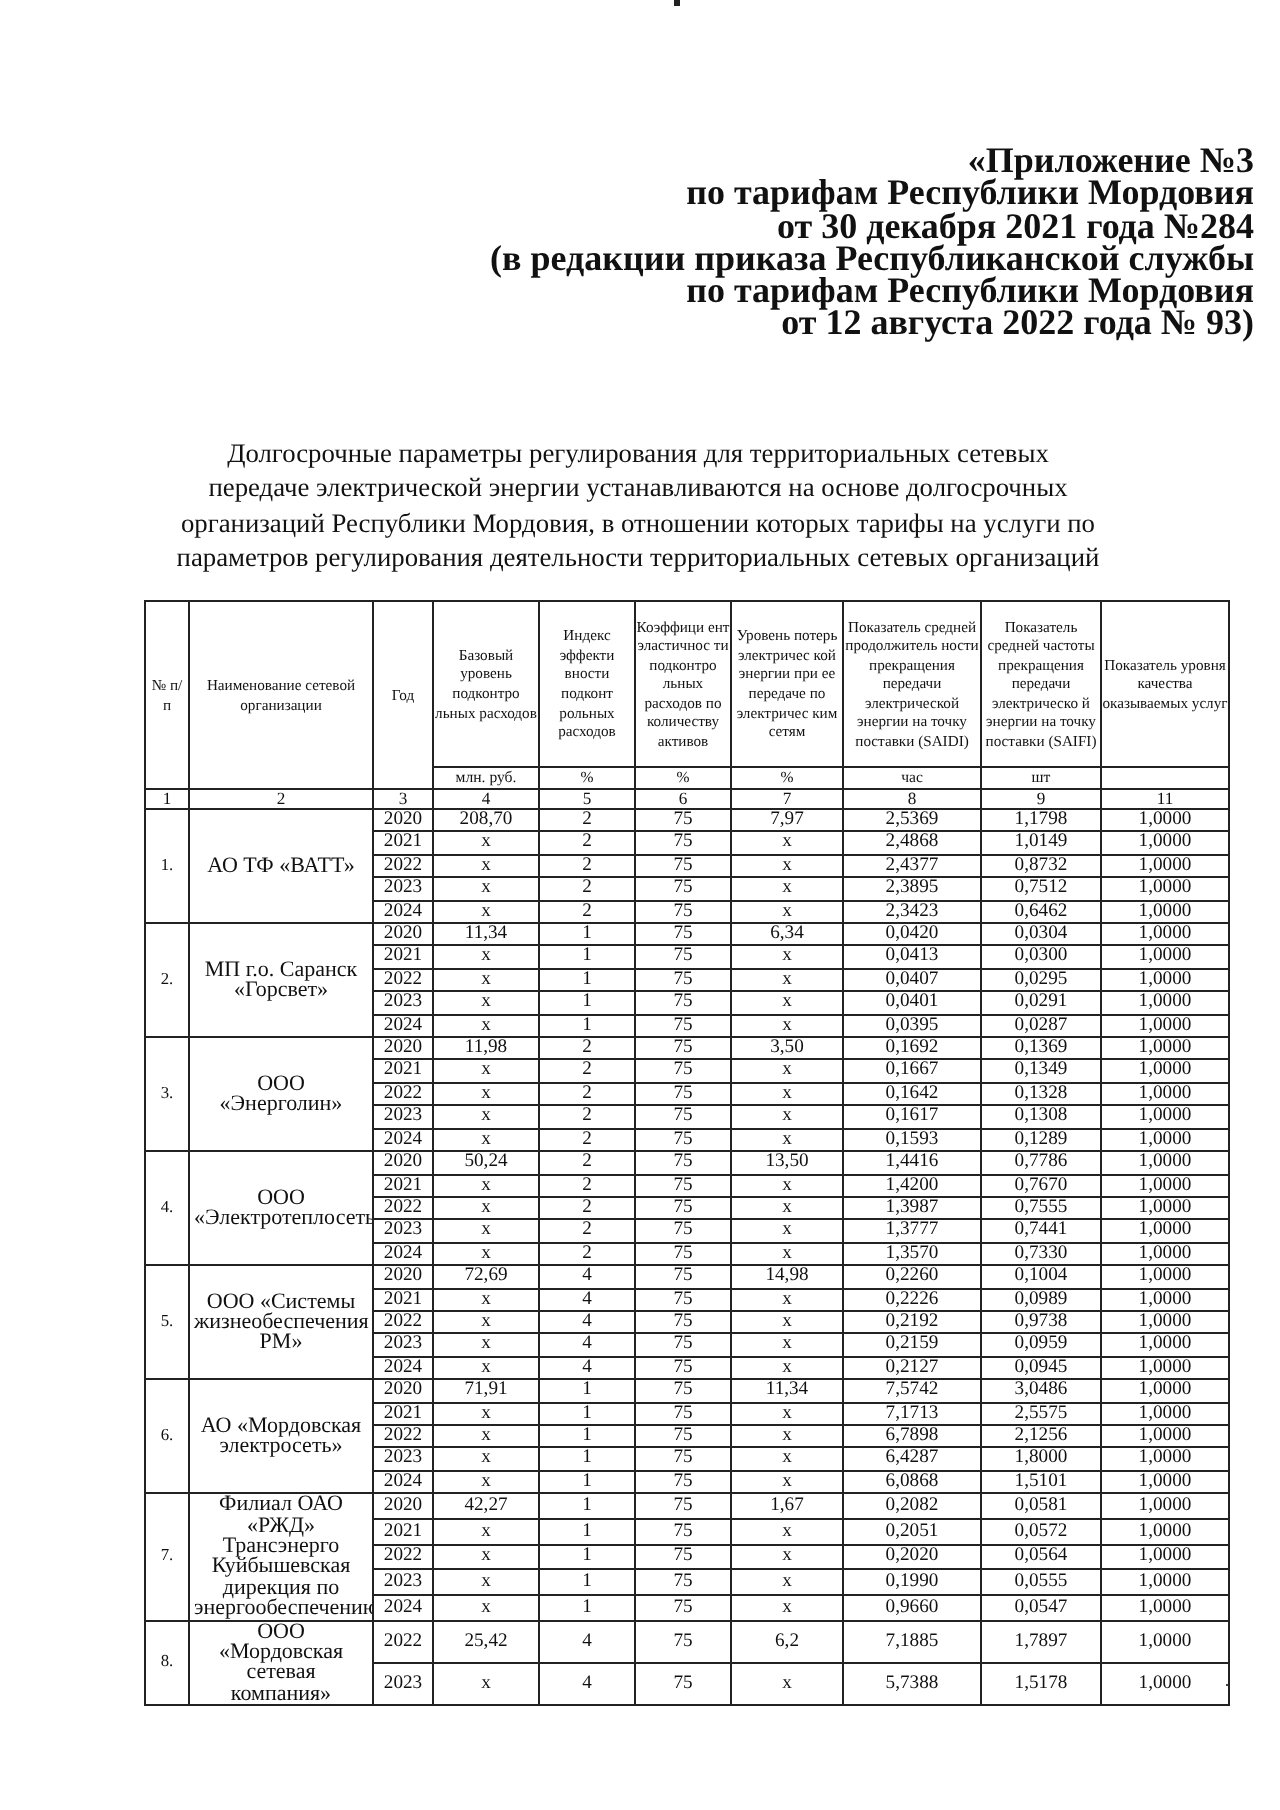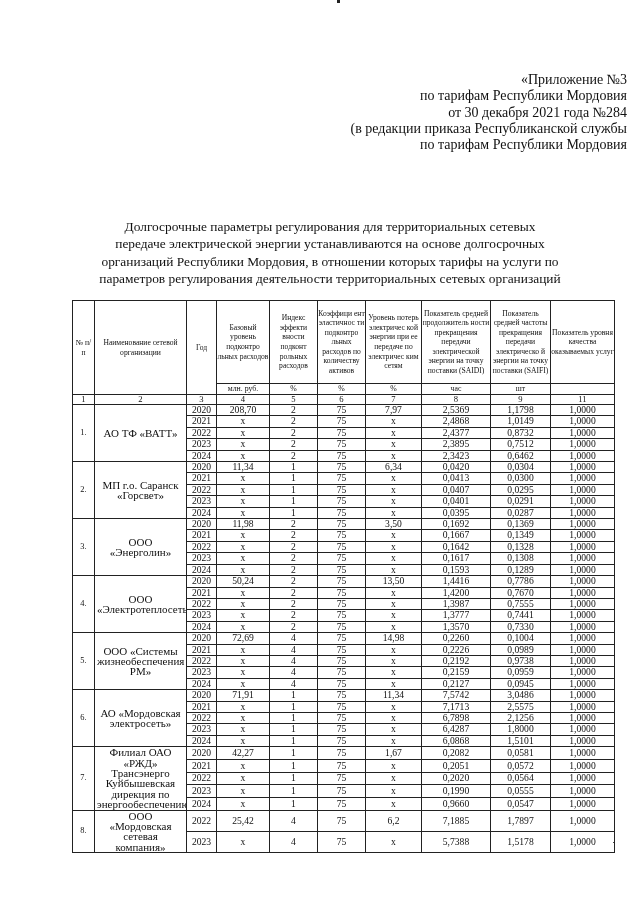--- a/index.html
+++ b/index.html
@@ -1,21 +1,21 @@
 <!DOCTYPE html>
 <html><head>
 <meta charset="utf-8">
 <style>
   html, body { margin:0; padding:0; background:#fff; }
   body { width:640px; height:905px; position:relative; overflow:hidden;
          font-family:"Liberation Serif", "DejaVu Serif", serif; color:#111; }
   .appendix { position:absolute; right:13px; top:72px; width:400px; text-align:right;
-              font-size:14px; line-height:16.3px; }
+              font-size:18px; line-height:16.3px;font-weight:bold; }
   .appendix div { white-space:nowrap; }
-  .title { position:absolute; left:62px; top:218px; width:536px; text-align:center;
+  .title { position:absolute; left:51px; top:218px; width:536px; text-align:center;
            font-size:13.4px; line-height:17.4px; }
   .title div { white-space:nowrap; }
   table.grid { position:absolute; left:72px; top:300px; border-collapse:collapse;
                table-layout:fixed; width:542px; }
   table.grid td { border:1px solid #222; padding:0; text-align:center; vertical-align:middle;
                   font-size:9.6px; line-height:11px; overflow:hidden; white-space:nowrap; }
   table.grid td.hdr { font-size:7.6px; line-height:9.55px; white-space:normal; }
   table.grid td.unit { font-size:7.8px; height:10px; line-height:10px;text-align:center; }
   table.grid td.num { font-size:8.6px; height:9px; line-height:9px; }
   table.grid tr.data td { height:10.4px; line-height:10.4px; }
@@ -29,20 +29,21 @@
 <body>
 
 <div class="dot"></div>
 
 <div class="appendix">
   <div>«Приложение №3</div>
   <div>по тарифам Республики Мордовия</div>
   <div>от 30 декабря 2021 года №284</div>
   <div>(в редакции приказа Республиканской службы</div>
   <div>по тарифам Республики Мордовия</div>
+  <div>от 12 августа 2022 года № 93)</div>
 </div>
 
 <div class="title">
   <div>Долгосрочные параметры регулирования для территориальных сетевых</div>
   <div>передаче электрической энергии устанавливаются на основе долгосрочных</div>
   <div>организаций Республики Мордовия, в отношении которых тарифы на услуги по</div>
   <div>параметров регулирования деятельности территориальных сетевых организаций</div>
 </div>
 
 <table class="grid">

